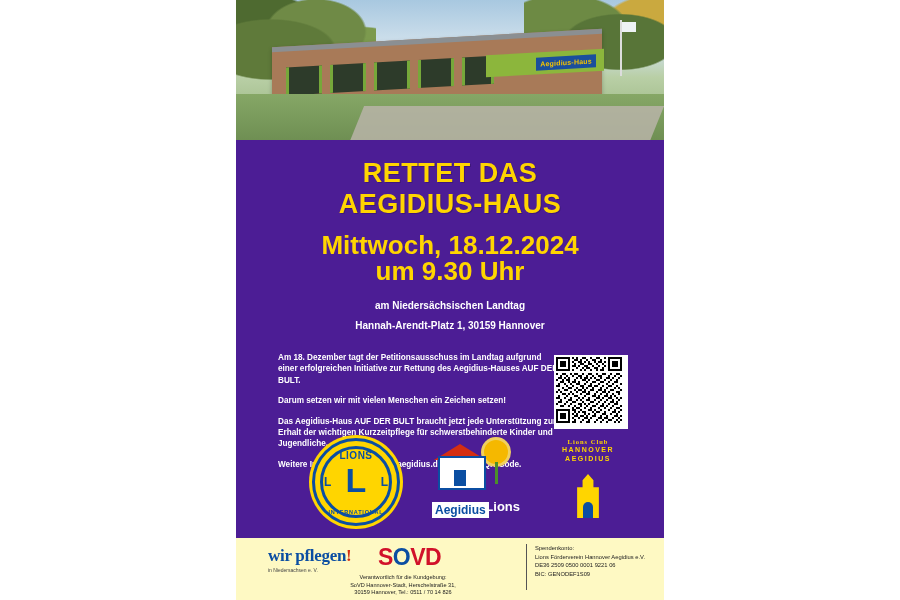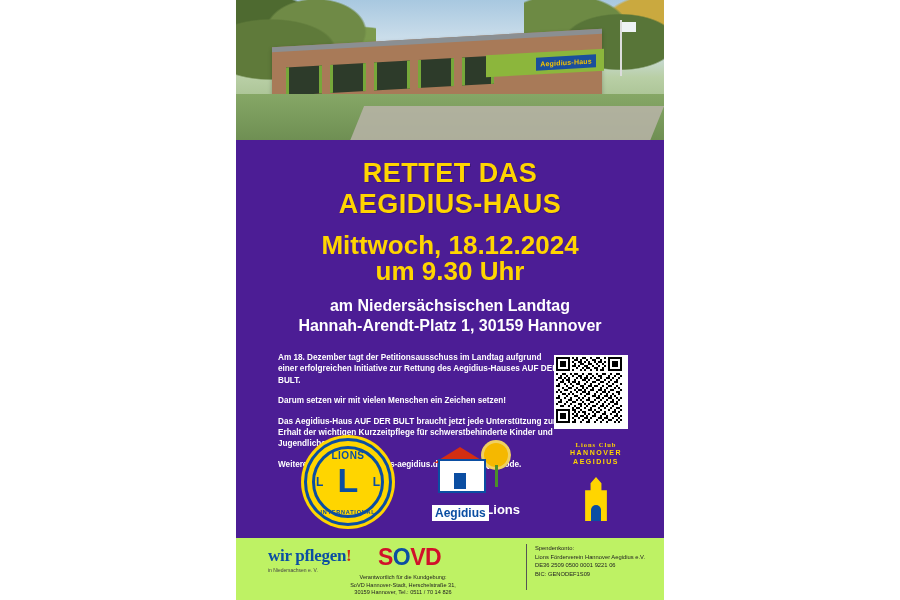--- a/index.html
+++ b/index.html
@@ -108,21 +108,21 @@
     color: #ffd500;
     font-weight: bold;
     font-size: 26px;
     line-height: 26px;
     padding-top: 12px;
   }
   .venue {
     text-align: center;
     color: #ffffff;
     font-weight: bold;
-    font-size: 16px;
+    font-size: 10px;
     line-height: 20px;
     padding-top: 12px;
   }
   .paras {
     padding: 16px 42px 0 42px;
     font-size: 8.2px;
     line-height: 11.4px;
     font-weight: bold;
     color: #ffffff;
   }
@@ -140,22 +140,22 @@
     padding: 2px;
   }
   .qr svg { display:block; }
 
   
   .logos {
     position: absolute;
     left: 0; right: 0; bottom: 12px;
     display: flex;
     justify-content: center;
-    align-items: center;
-    gap: 34px;
+    align-items: flex-start;
+    gap: 26px;
     margin-left: 40px;
   }
   .logo-lions {
     width: 82px; height: 82px; border-radius: 50%;
     background: #ffd500;
     border: 3px solid #0b4ea2;
     position: relative;
     box-shadow: 0 0 0 3px #ffd500;
   }
   .logo-lions .ring {
@@ -228,21 +228,21 @@
   .logo-lc .church-in {
     position:absolute; left:50%; transform:translateX(-50%); bottom:2px;
     width:10px; height:16px; background:#0b4ea2; border-radius:5px 5px 0 0;
   }
 
   
   .footer {
     position: relative;
     width: 428px;
     height: 62px;
-    background: #bef264;
+    background: #fef9c3;
     color: #1a1a1a;
   }
   .wirpflegen {
     position:absolute; left: 32px; top: 8px; width: 100px; text-align:left;
   }
   .wirpflegen .wp {
     font-size: 17px; font-weight: bold; color:#0b4ea2; letter-spacing:-.3px;
     font-family:"Liberation Serif", serif;
   }
   .wirpflegen .wp .ex { color:#d42e12; }

